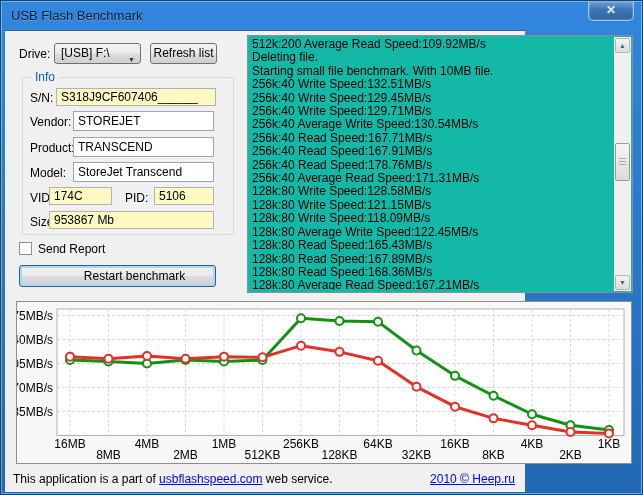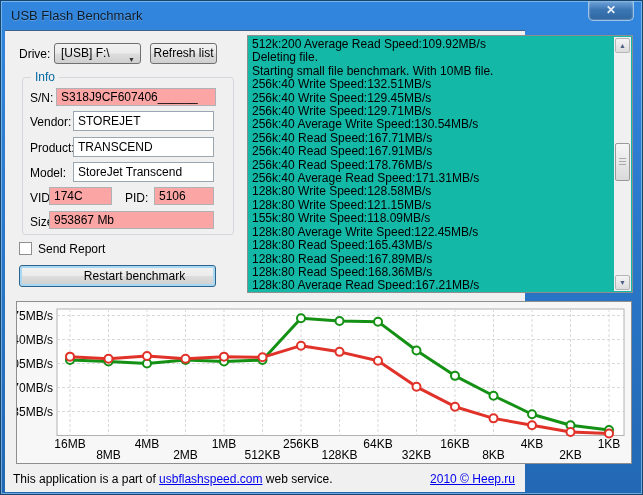--- a/index.html
+++ b/index.html
@@ -56,21 +56,21 @@
     position:absolute; left:17px; top:46px; width:212px; height:158px;
     border:1px solid #d5d9de; border-radius:3px;
   }
   .groupbox-title {
     position:absolute; left:8px; top:-8px; background:#f0f0f0; padding:0 4px;
     font-size:12px; color:#0369a1;
   }
   .field {
     position:absolute; font-size:12px; color:#000; padding:0 4px; outline:none;
   }
-  .field.gray { background:#fca5a5; border:1px solid #aeb2b7; }
+  .field.gray { background:#fef9c3; border:1px solid #aeb2b7; }
   .field.white { background:#fff; border:1px solid #9aa7b1; }
 
   .checkbox {
     position:absolute; left:14px; top:211px; width:13px; height:13px;
     background:#fff; border:1px solid #8e8e8e;
   }
 
   .log-panel {
     position:absolute; left:242px; top:4px; width:386px; height:258px;
     background:#14b8a6; border:1px solid #8e8e8e;
@@ -168,21 +168,21 @@
           <div class="log-line">256k:40 Write Speed:132.51MB/s</div>
           <div class="log-line">256k:40 Write Speed:129.45MB/s</div>
           <div class="log-line">256k:40 Write Speed:129.71MB/s</div>
           <div class="log-line">256k:40 Average Write Speed:130.54MB/s</div>
           <div class="log-line">256k:40 Read Speed:167.71MB/s</div>
           <div class="log-line">256k:40 Read Speed:167.91MB/s</div>
           <div class="log-line">256k:40 Read Speed:178.76MB/s</div>
           <div class="log-line">256k:40 Average Read Speed:171.31MB/s</div>
           <div class="log-line">128k:80 Write Speed:128.58MB/s</div>
           <div class="log-line">128k:80 Write Speed:121.15MB/s</div>
-          <div class="log-line">155k:80 Write Speed:118.09MB/s</div>
+          <div class="log-line">128k:80 Write Speed:118.09MB/s</div>
           <div class="log-line">128k:80 Average Write Speed:122.45MB/s</div>
           <div class="log-line">128k:80 Read Speed:165.43MB/s</div>
           <div class="log-line">128k:80 Read Speed:167.89MB/s</div>
           <div class="log-line">128k:80 Read Speed:168.36MB/s</div>
           <div class="log-line">128k:80 Average Read Speed:167.21MB/s</div>
         </div>
       <div class="scrollbar">
         <div class="scroll-btn up">
           <span>▲</span>
         </div>

